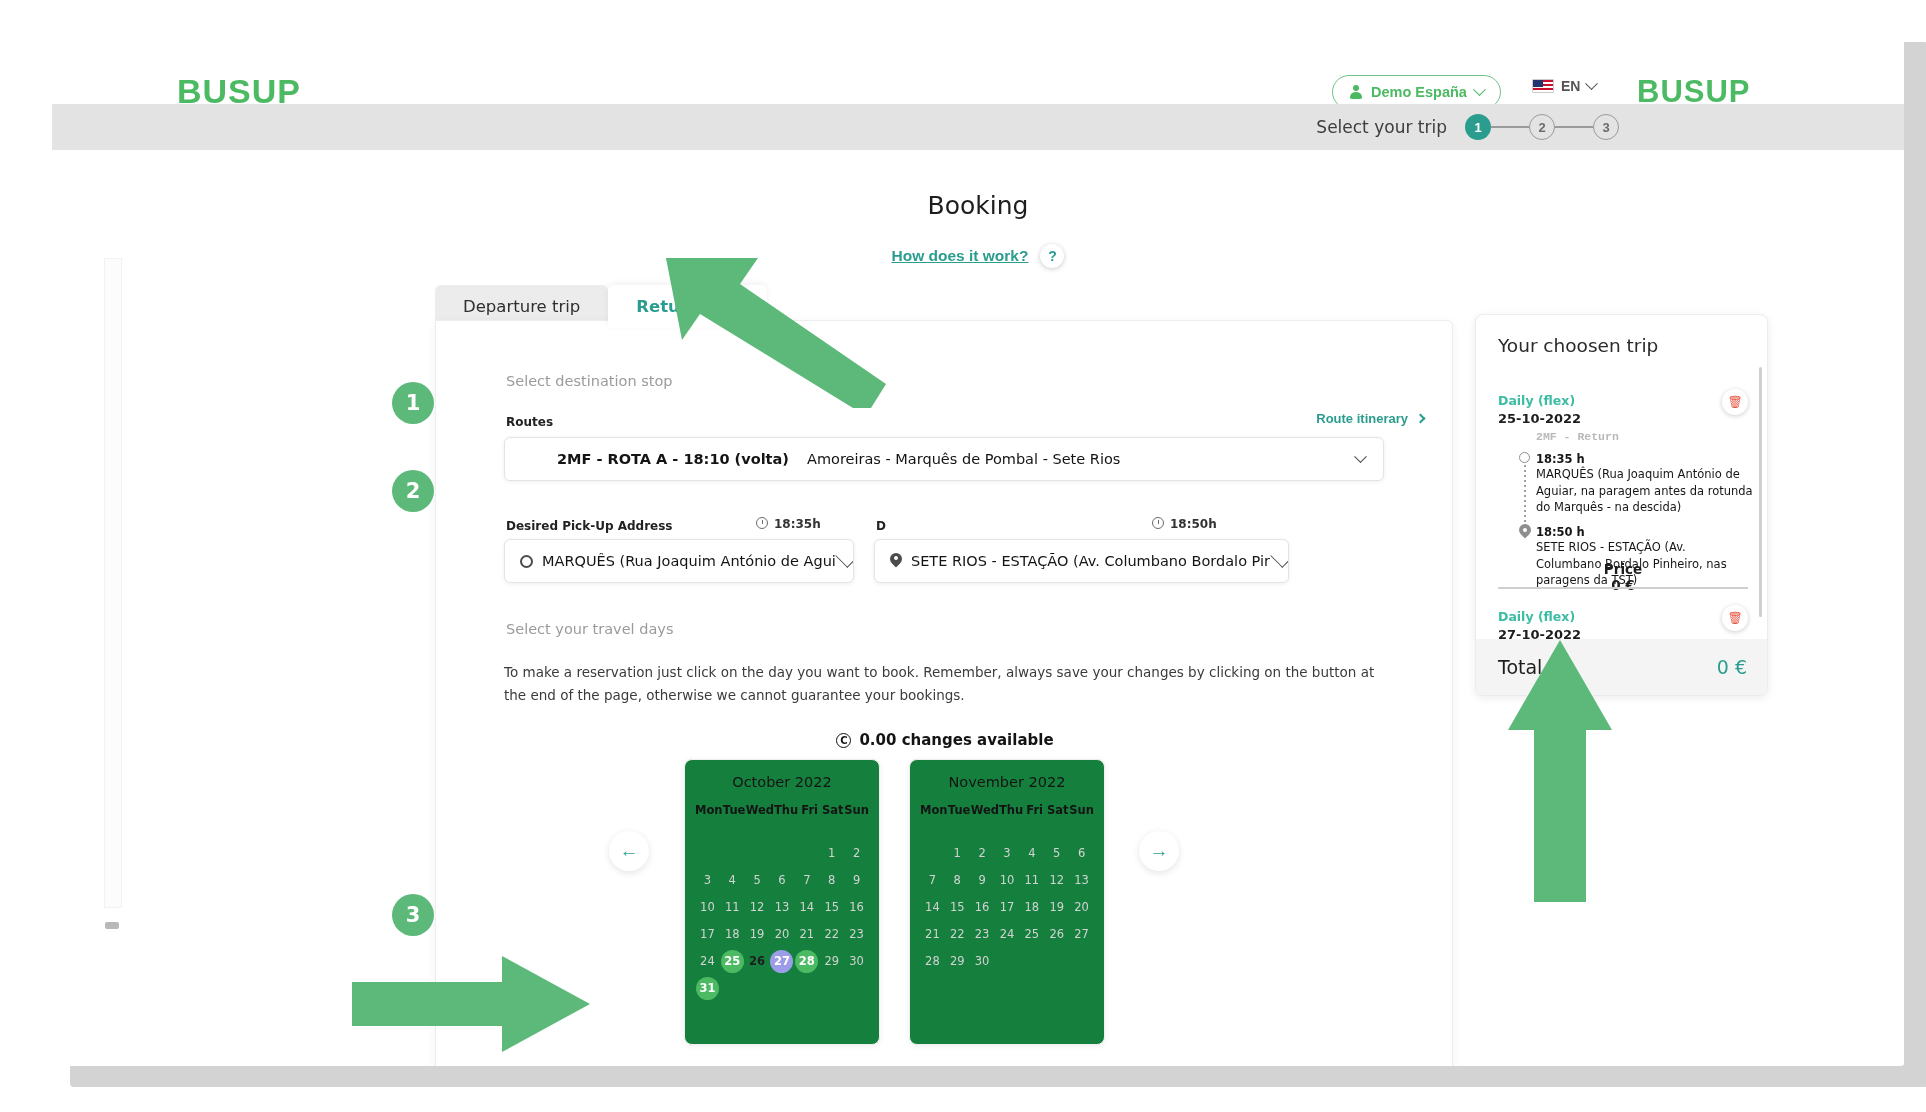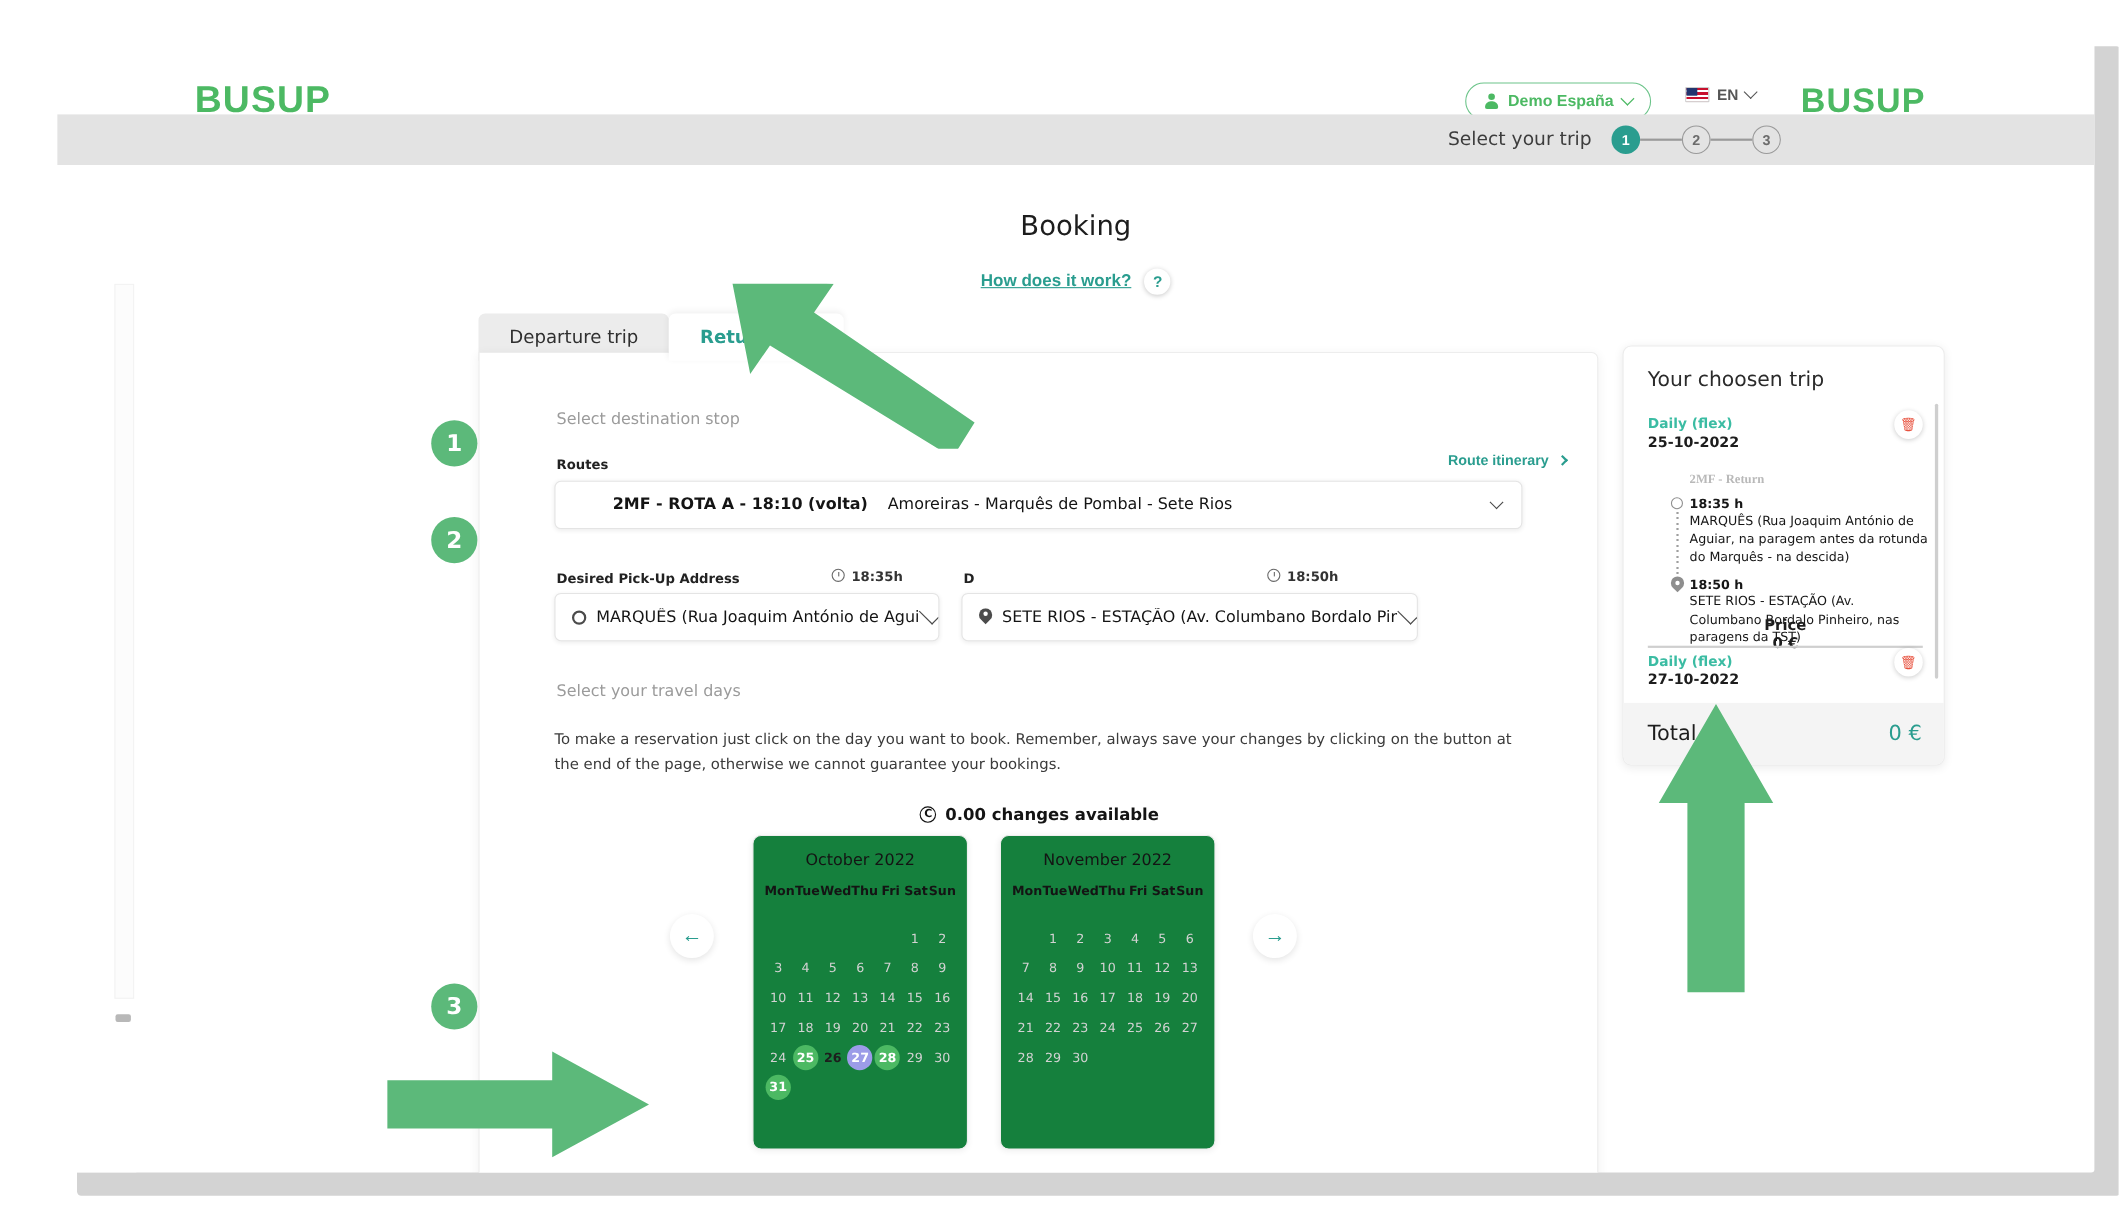--- a/index.html
+++ b/index.html
@@ -317,34 +317,34 @@
   }
   #side-title {
     position: absolute; left: 22px; top: 20px;
     font-size: 18.5px; color: #2b2b2b;
     font-family: "DejaVu Sans", sans-serif;
   }
   #side-scroll {
     position: absolute; right: 5px; top: 52px; width: 3px; height: 250px;
     background: #cfcfcf; border-radius: 2px;
   }
-  .trip-block { position: absolute; left: 22px; width: 250px; }
+  .trip-block { position: absolute; left: 22px; width: 250px; margin-top: 16px; }
   .trip-kind { color: #3bbca3; font-size: 12.5px; font-weight: 700; font-family:"DejaVu Sans",sans-serif; }
   .trip-date { color: #1d1d1d; font-size: 13px; font-weight: 700; margin-top: 3px; font-family:"DejaVu Sans",sans-serif; }
   .trash {
     position: absolute; right: 0; top: -4px;
     width: 26px; height: 26px; border-radius: 50%;
     background: #fff; box-shadow: 0 1px 5px rgba(0,0,0,.2);
     display: flex; align-items: center; justify-content: center;
     color: #e8523f; font-size: 12px; cursor: pointer;
   }
   #trip1 { top: 62px; }
   #trip2 { top: 278px; }
   #trip-detail { position: absolute; left: 60px; top: 115px; width: 218px; }
-  .route-code { color: #b9b9b9; font-size: 11.5px; font-weight: 700; font-family:Liberation Serif, serif; }
+  .route-code { color: #b9b9b9; font-size: 11.5px; font-weight: 700; font-family:Liberation Mono, monospace; }
   .leg { margin-top: 9px; }
   .leg-time { font-size: 11.5px; font-weight: 700; color: #161616; font-family:"DejaVu Sans",sans-serif; }
   .leg-name { font-size: 11.5px; line-height: 1.45; color: #161616; font-family:"DejaVu Sans",sans-serif; }
   #timeline { position: absolute; left: 42px; top: 137px; width: 14px; height: 84px; }
   #tl-circle { position:absolute; left:1px; top:0; width:11px; height:11px; border:1.6px solid #8e8e8e; border-radius:50%; background:#fff; }
   #tl-dots { position:absolute; left:6px; top:13px; width:1.5px; height:58px;
              background: repeating-linear-gradient(to bottom,#9e9e9e 0,#9e9e9e 2px,transparent 2px,transparent 5px); }
   #tl-pin { position:absolute; left:1px; top:72px; width:12px; height:16px; }
   #tl-pin::before { content:''; position:absolute; left:0; top:0; width:12px; height:12px;
                     border-radius:50% 50% 50% 0; transform:rotate(-45deg); background:#8e8e8e; }

